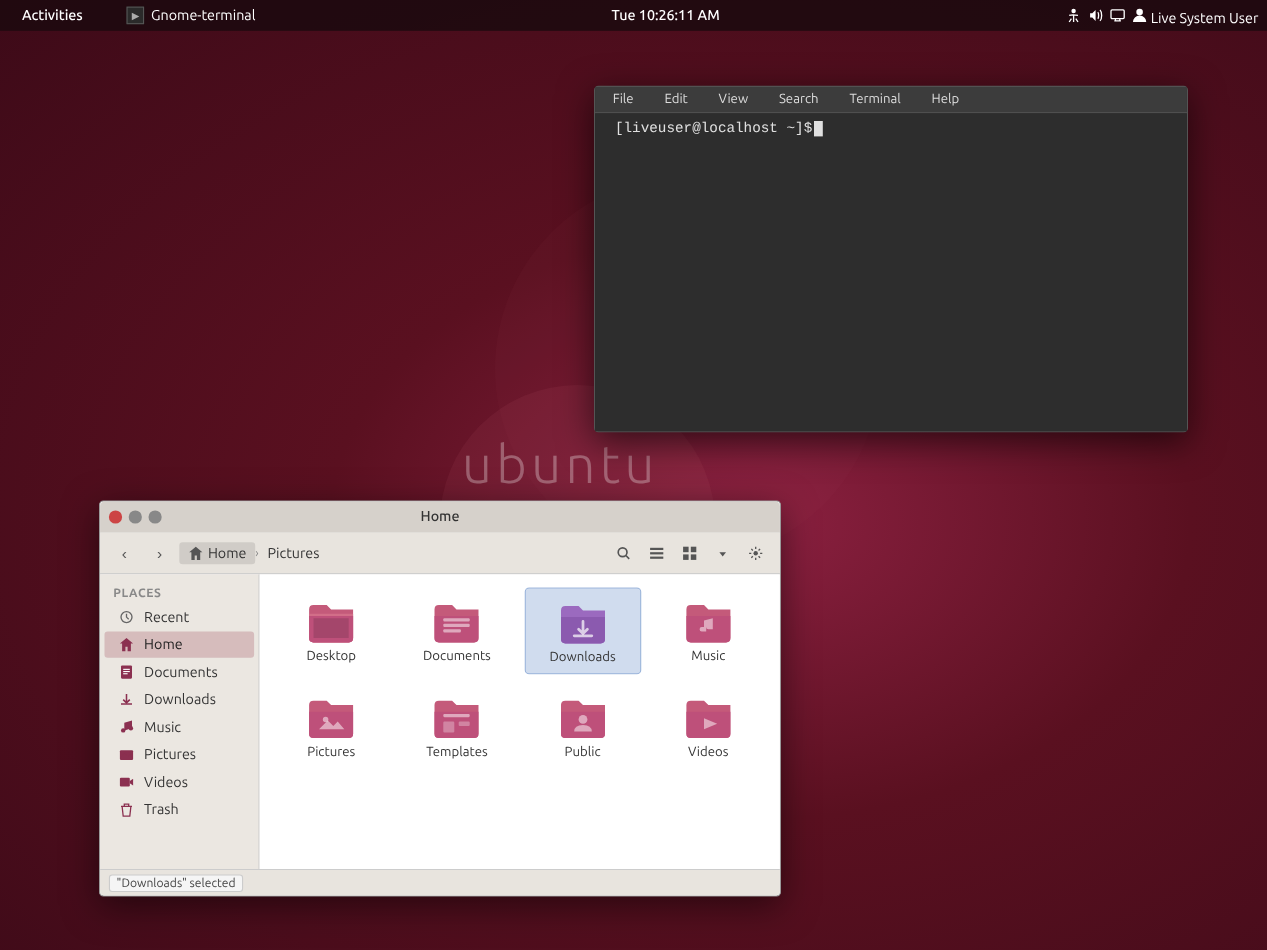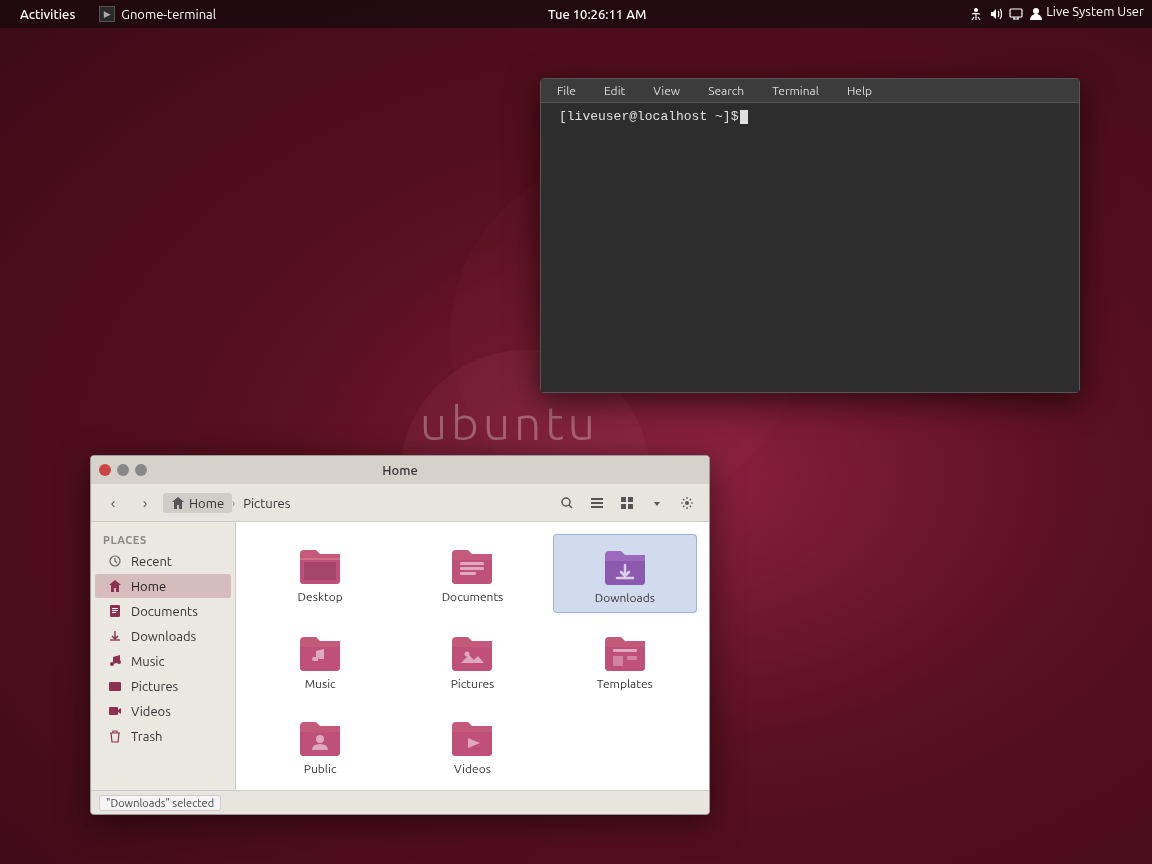--- a/index.html
+++ b/index.html
@@ -56,21 +56,21 @@
       display: flex;
       align-items: center;
       justify-content: space-between;
       z-index: 100;
       padding: 0 8px;
     }
 
     .topbar-left {
       display: flex;
       align-items: center;
-      gap: 0;
+      gap: 16px;
       justify-content: space-between;
     }
 
     .topbar-activities {
       color: white;
       font-size: 13px;
       font-weight: 500;
       padding: 0 12px;
       height: 28px;
       display: flex;
@@ -102,21 +102,21 @@
     }
 
     .topbar-center {
       color: white;
       font-size: 13px;
       font-weight: 500;
     }
 
     .topbar-right {
       display: flex;
-      align-items: flex-start;
+      align-items: flex-end;
       gap: 0;
       color: white;
       font-size: 13px;
     }
 
     .topbar-icon {
       width: 20px;
       height: 20px;
       display: flex;
       align-items: center;
@@ -374,21 +374,21 @@
     .fm-content {
       flex: 1;
       background: white;
       overflow-y: auto;
       padding: 12px;
       position: relative;
     }
 
     .fm-grid {
       display: grid;
-      grid-template-columns: repeat(3, 1fr);
+      grid-template-columns: repeat(4, 1fr);
       gap: 8px;
     }
 
     .fm-folder-item {
       display: flex;
       flex-direction: column;
       align-items: center;
       padding: 8px;
       border-radius: 4px;
       cursor: pointer;

